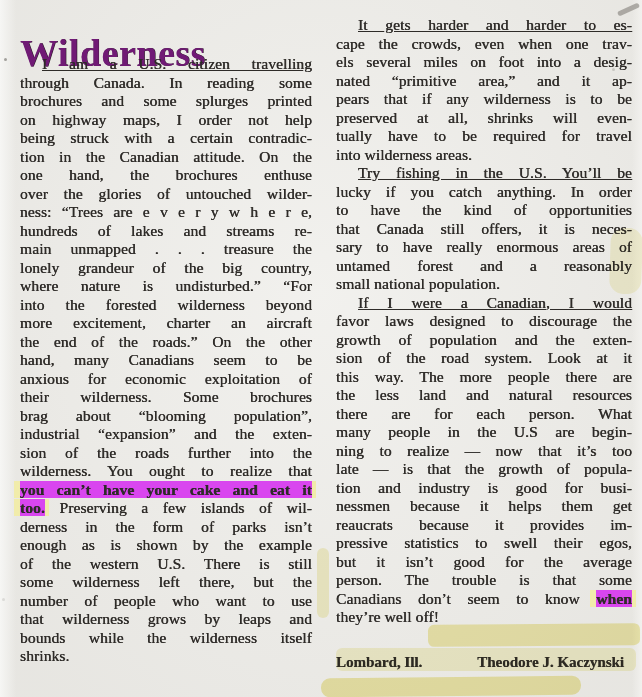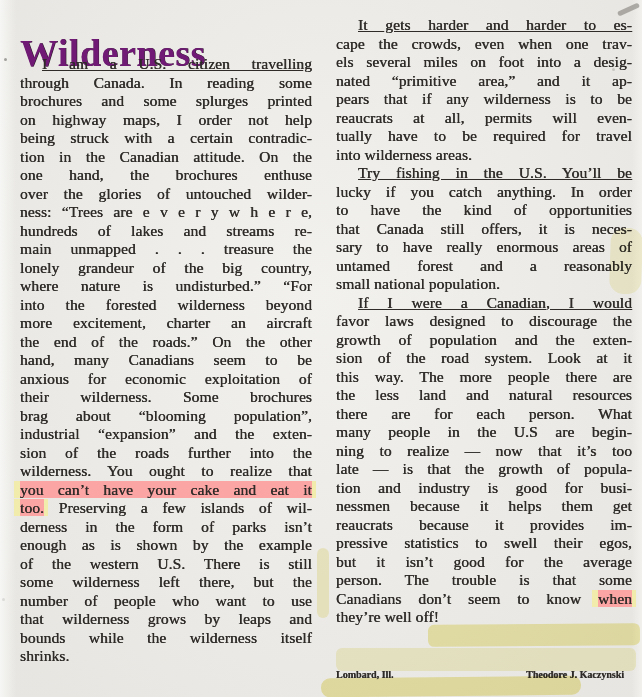--- a/index.html
+++ b/index.html
@@ -33,27 +33,28 @@
     white-space:nowrap;
     text-align:justify;
     -moz-text-align-last:justify;
     text-align-last:justify;
     letter-spacing:.1px;
     text-shadow:.35px 0 0 rgba(46,43,40,.75), 0 0 .4px rgba(46,43,40,.55);
   }
   .ln.ind{text-indent:22px;text-decoration:underline;}
   .ln.end{-moz-text-align-last:left;text-align-last:left;}
   .hl{
-    background:#fca5a5;
+    background:#d946ef;
     box-shadow:-6px 0 0 #f1ecab, 4px 0 0 #f1ecab;
+    font-weight:bold;
   }
   .sig{
     display:flex;justify-content:space-between;
-    margin-top:20px;padding-right:8px;
-    font-size:10px;font-weight:700;line-height:19px;
+    margin-top:8px;padding-right:8px;
+    font-size:15px;font-weight:700;line-height:19px;
     text-shadow:.35px 0 0 rgba(46,43,40,.75);
   }
   
   .stroke{
     position:absolute;z-index:2;pointer-events:none;
     background:#f0eaa2;mix-blend-mode:multiply;
   }
   .stroke-after-off{left:428px;top:624px;width:212px;height:22px;opacity:.8;border-radius:6px;transform:rotate(-.5deg);}
   .stroke-signature{left:336px;top:648px;width:300px;height:23px;opacity:.45;border-radius:6px;}
   .stroke-below-signature{left:321px;top:677px;width:260px;height:19px;opacity:.85;border-radius:9px;transform:rotate(-.6deg);}
@@ -115,21 +116,21 @@
       <div class="ln end"><span>shrinks.</span></div>
     </div>
 
   <div class="col col-right">
 
   <div class="ln ind"><span>It gets harder and harder to es-</span></div>
       <div class="ln"><span>cape the crowds, even when one trav-</span></div>
       <div class="ln"><span>els several miles on foot into a desig-</span></div>
       <div class="ln"><span>nated “primitive area,” and it ap-</span></div>
       <div class="ln"><span>pears that if any wilderness is to be</span></div>
-      <div class="ln"><span>reaucrats at all, permits will even-</span></div>
+      <div class="ln"><span>preserved at all, shrinks will even-</span></div>
       <div class="ln"><span>tually have to be required for travel</span></div>
       <div class="ln end"><span>into wilderness areas.</span></div>
       <div class="ln ind"><span>Try fishing in the U.S. You’ll be</span></div>
       <div class="ln"><span>lucky if you catch anything. In order</span></div>
       <div class="ln"><span>to have the kind of opportunities</span></div>
       <div class="ln"><span>that Canada still offers, it is neces-</span></div>
       <div class="ln"><span>sary to have really enormous areas of</span></div>
       <div class="ln"><span>untamed forest and a reasonably</span></div>
       <div class="ln end"><span>small national population.</span></div>
       <div class="ln ind"><span>If I were a Canadian, I would</span></div>

